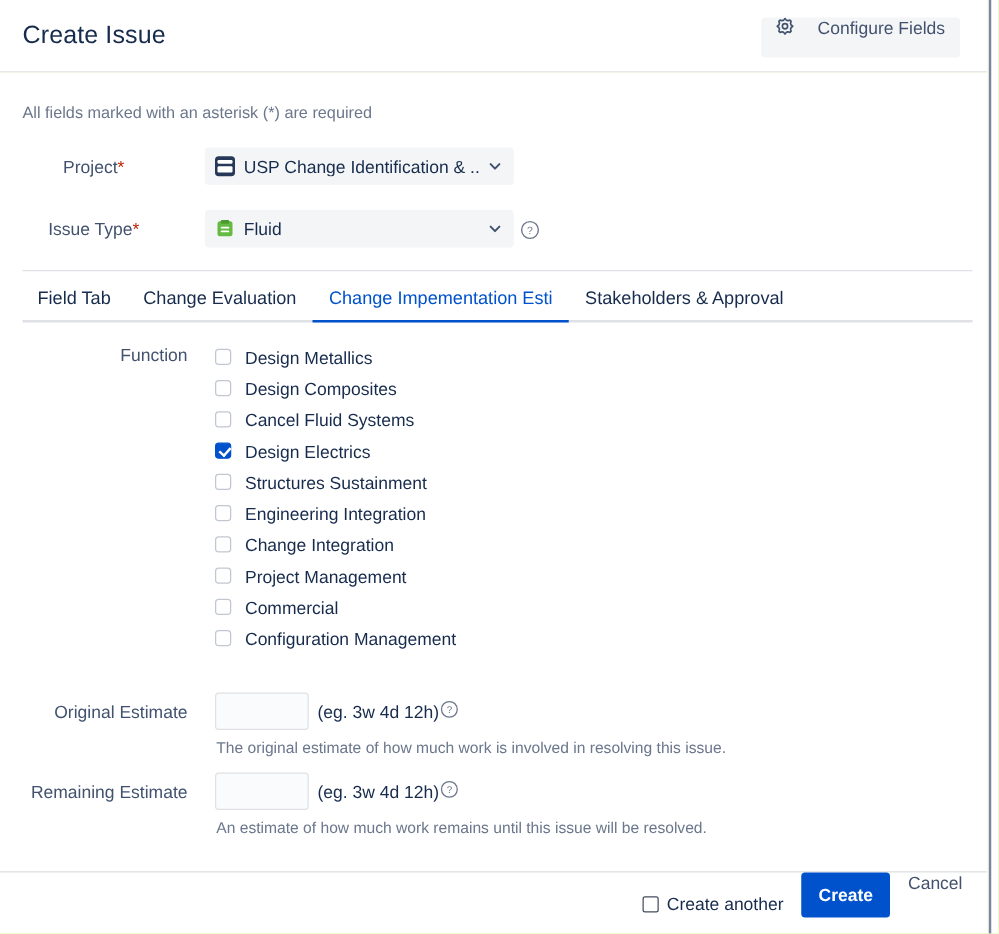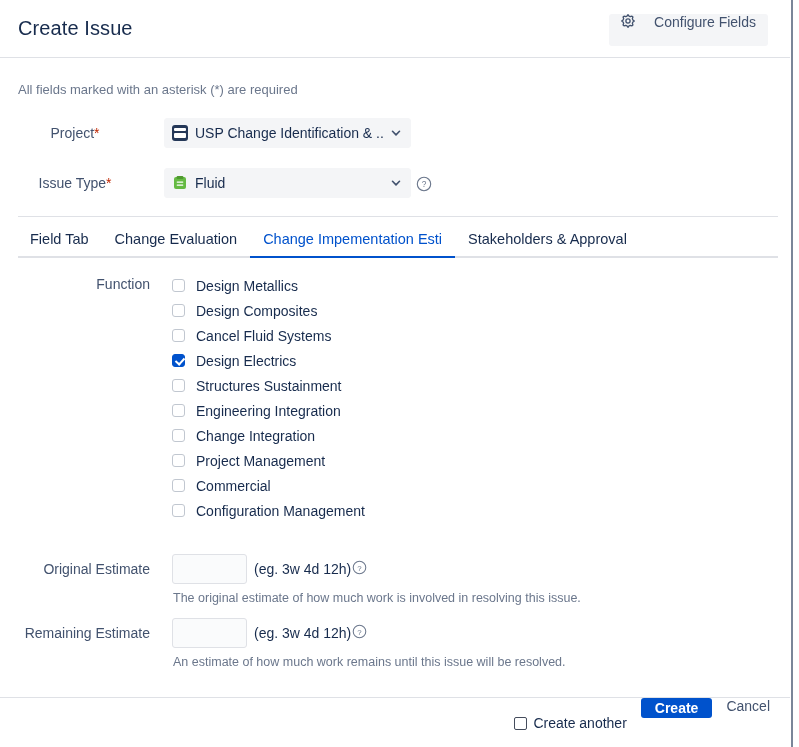--- a/index.html
+++ b/index.html
@@ -313,21 +313,21 @@
   .create-another-label {
     font-size: 14px;
     color: #172b4d;
     white-space: nowrap;
   }
   .create-btn {
     background: #0052cc;
     color: #ffffff;
     border: none;
     border-radius: 3px;
-    height: 20px;
+    height: 36px;
     padding: 0 14px;
     font-size: 14px;
     font-weight: 600;
     font-family: "Liberation Sans", sans-serif;
     cursor: pointer;
   }
   .cancel-link {
     font-size: 14px;
     color: #42526e;
     cursor: pointer;

